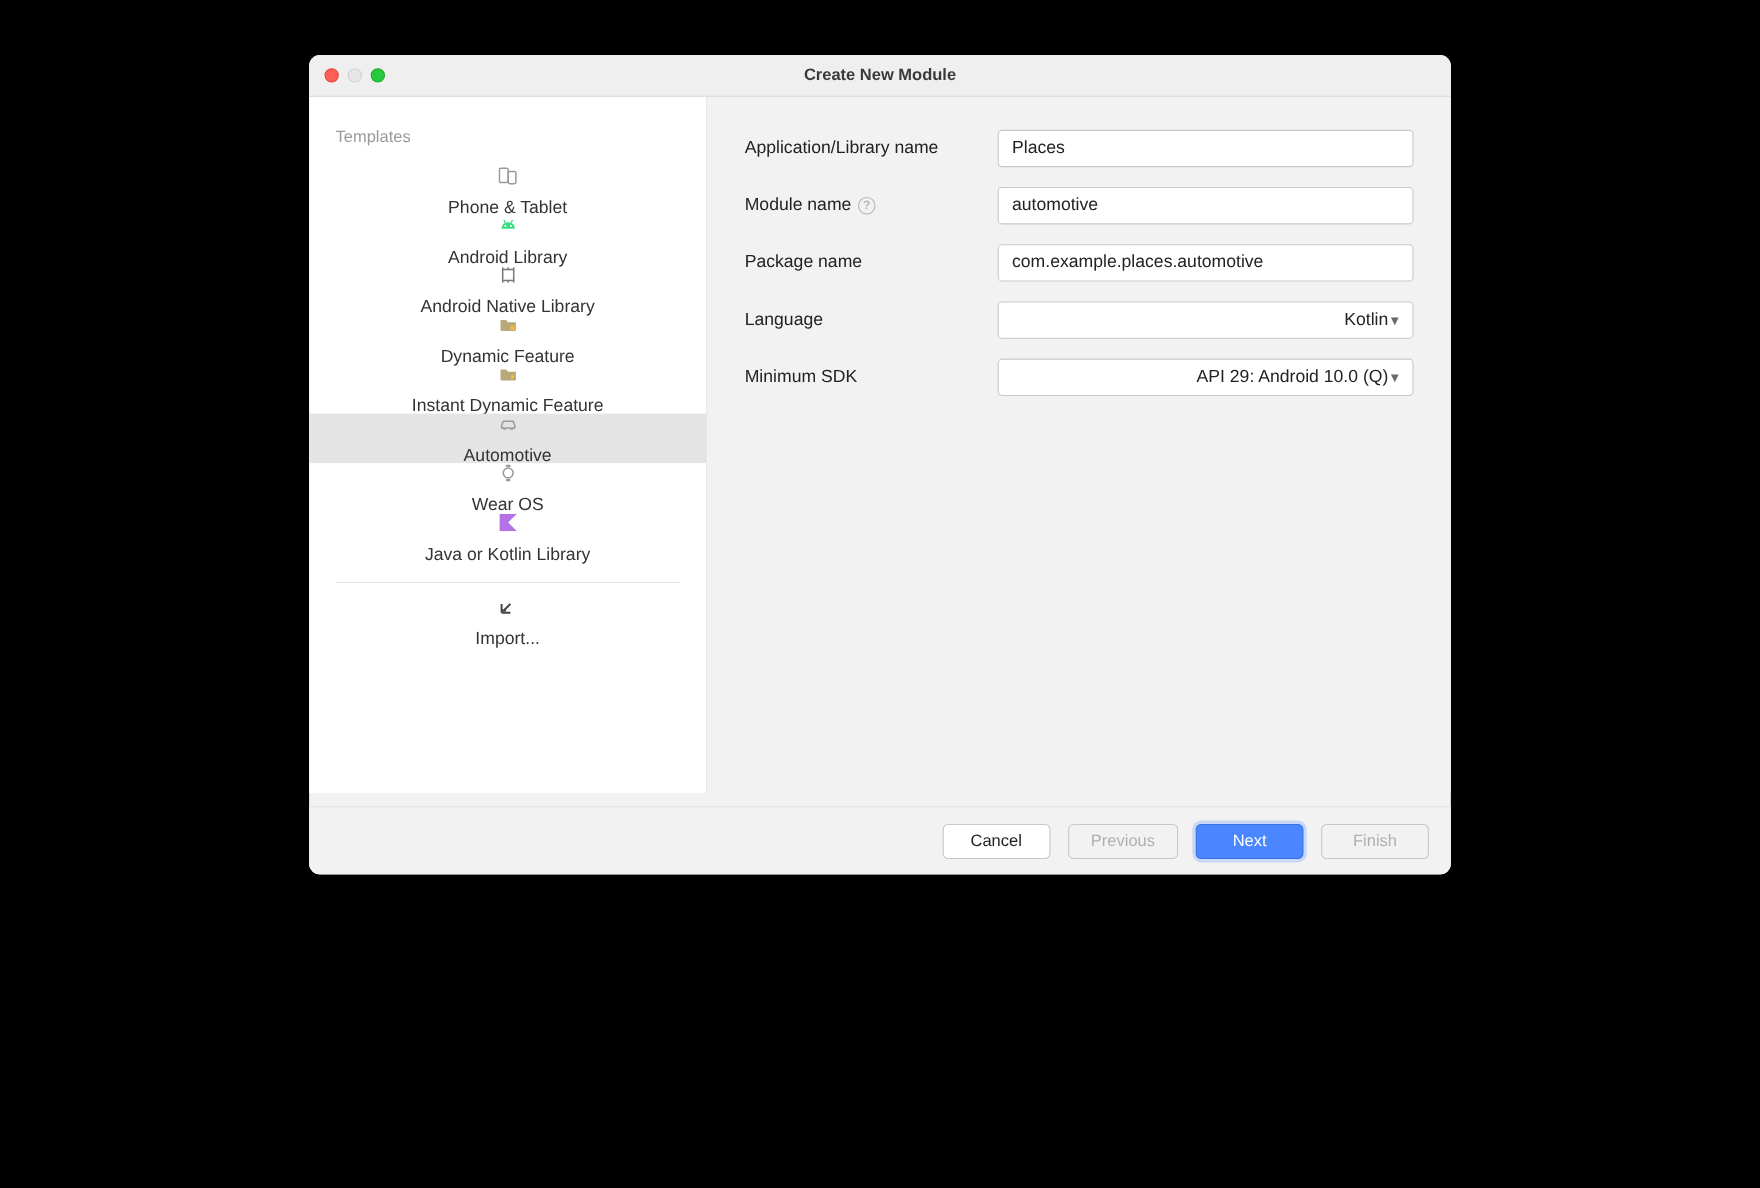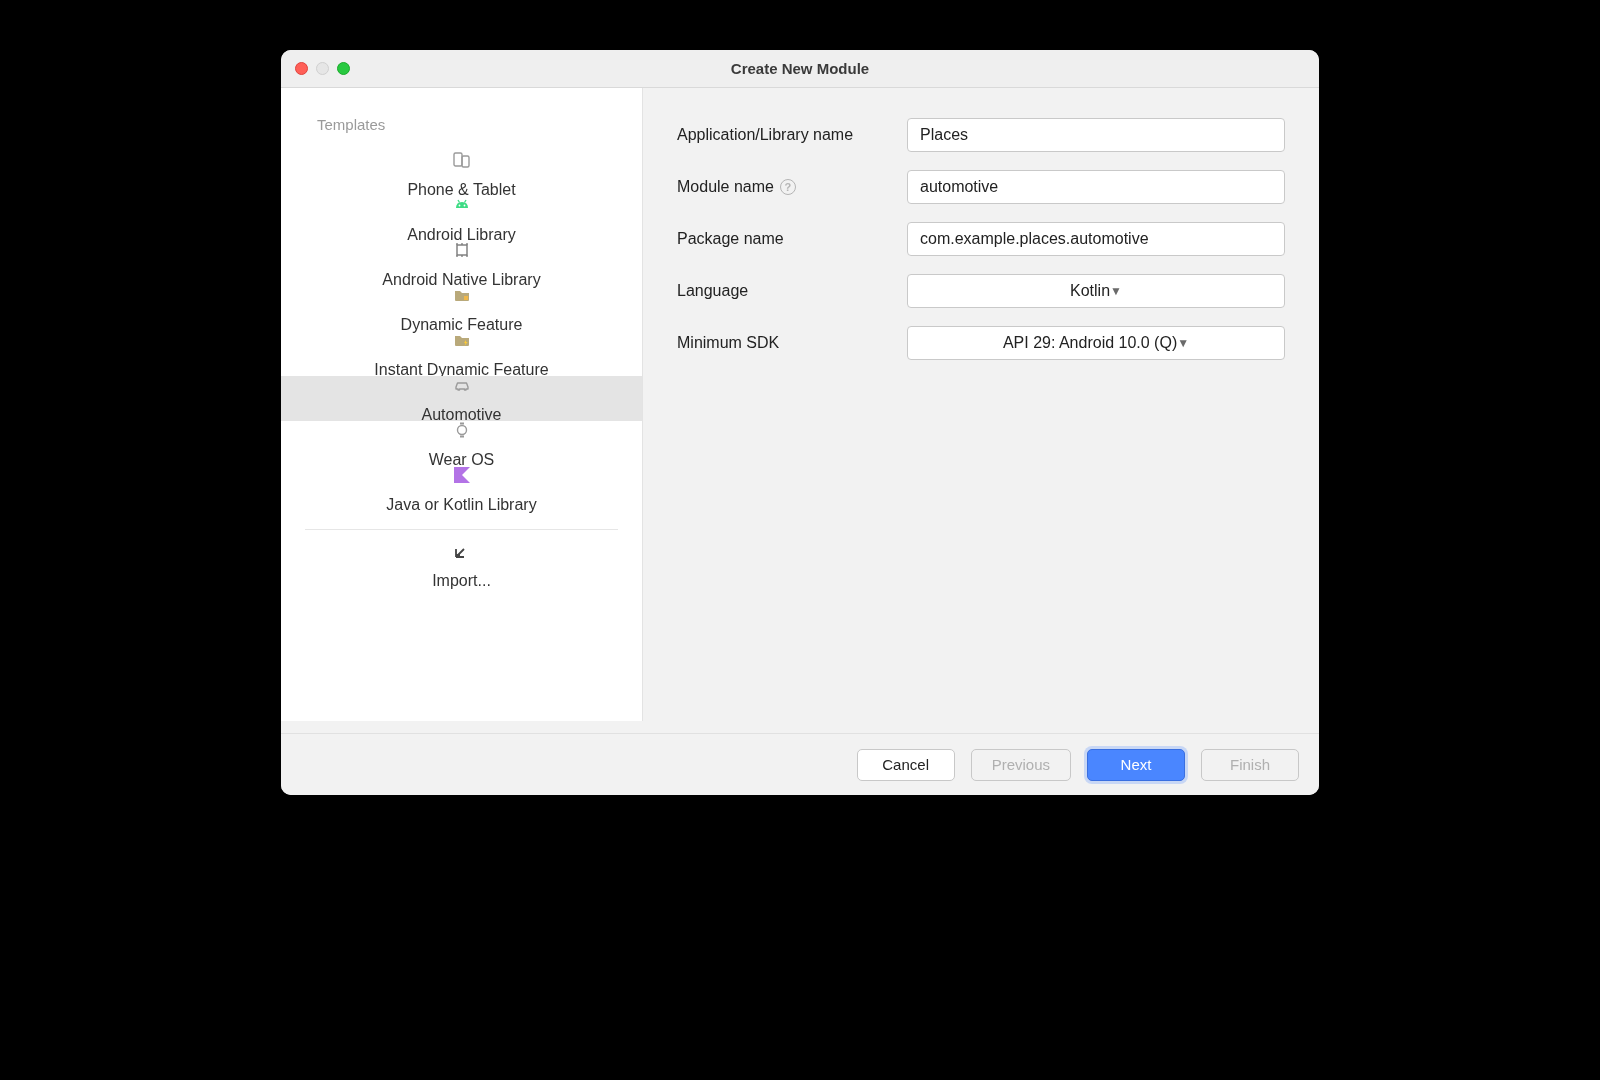--- a/index.html
+++ b/index.html
@@ -58,21 +58,20 @@
     background:#fff;
     border-right:1px solid #e3e3e3;
     display:flex;
     flex-direction:column;
     padding-top:28px;
   }
   .sidebar-heading {
     color:#9a9a9a;
     font-size:15px;
     padding: 0 24px 18px 24px;
-    margin-left: 12px;
   }
   .sb-item {
     display:flex;
     align-items:center;
     gap:12px;
     height:45px;
     padding:0 24px;
     font-size:16px;
     color:#333;
     cursor:pointer;
@@ -128,21 +127,21 @@
     flex:1;
     height:34px;
     border:1px solid #c9c9c9;
     border-radius:4px;
     background:#fff;
     padding:0 10px;
     font-size:16px;
     color:#222;
     display:flex;
     align-items:center;
-    justify-content:center;
+    justify-content:flex-end;
     cursor:pointer;
   }
   .chev { color:#6a6a6a; font-size:12px; }
   .footer {
     height:62px;
     border-top:1px solid #e1e1e1;
     background:#f2f2f2;
     display:flex;
     align-items:center;
     justify-content:flex-end;

